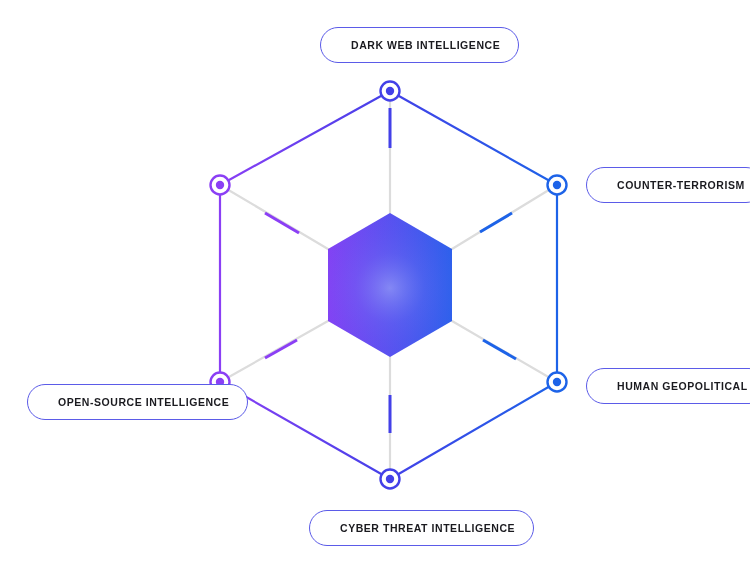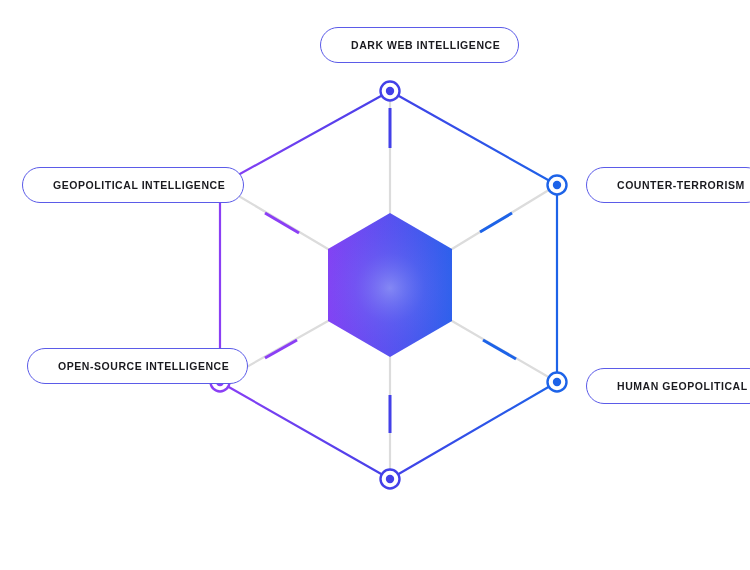--- a/index.html
+++ b/index.html
@@ -47,21 +47,21 @@
     letter-spacing: 0.55px;
     color: #1a1a1f;
     line-height: 1;
     padding-left: 12px;
   }
   
   #pill-dark-web      { left: 320px; top: 27px; }
   #pill-counter-terr  { left: 586px; top: 167px; }
   #pill-human-intel   { left: 586px; top: 368px; }
   #pill-cyber-threat  { left: 309px; top: 510px; }
-  #pill-open-source   { left: 27px;  top: 348px; text-align: center; }
+  #pill-open-source   { left: 27px;  top: 384px; text-align: center; }
   #pill-geopolitical  { left: 22px;  top: 167px; }
 </style>
 </head>
 <body>
 
 <div id="diagram-root">
 
   <svg id="hex-svg" viewBox="0 0 750 570">
     <defs>
 
@@ -140,22 +140,22 @@
   </div>
 
   <div class="node-pill" id="pill-counter-terr">
     <span class="pill-label">COUNTER-TERRORISM</span>
   </div>
 
   <div class="node-pill" id="pill-human-intel">
     <span class="pill-label">HUMAN GEOPOLITICAL</span>
   </div>
 
+  <div class="node-pill" id="pill-cyber-threat">
+    <span class="pill-label">CYBER THREAT INTELLIGENCE</span>
+  </div>
 
   <div class="node-pill" id="pill-open-source">
     <span class="pill-label">OPEN-SOURCE INTELLIGENCE</span>
   </div>
 
-  <div class="node-pill" id="pill-geopolitical">
-    <span class="pill-label">GEOPOLITICAL INTELLIGENCE</span>
-  </div>
 
 </div>
 
 </body></html>

